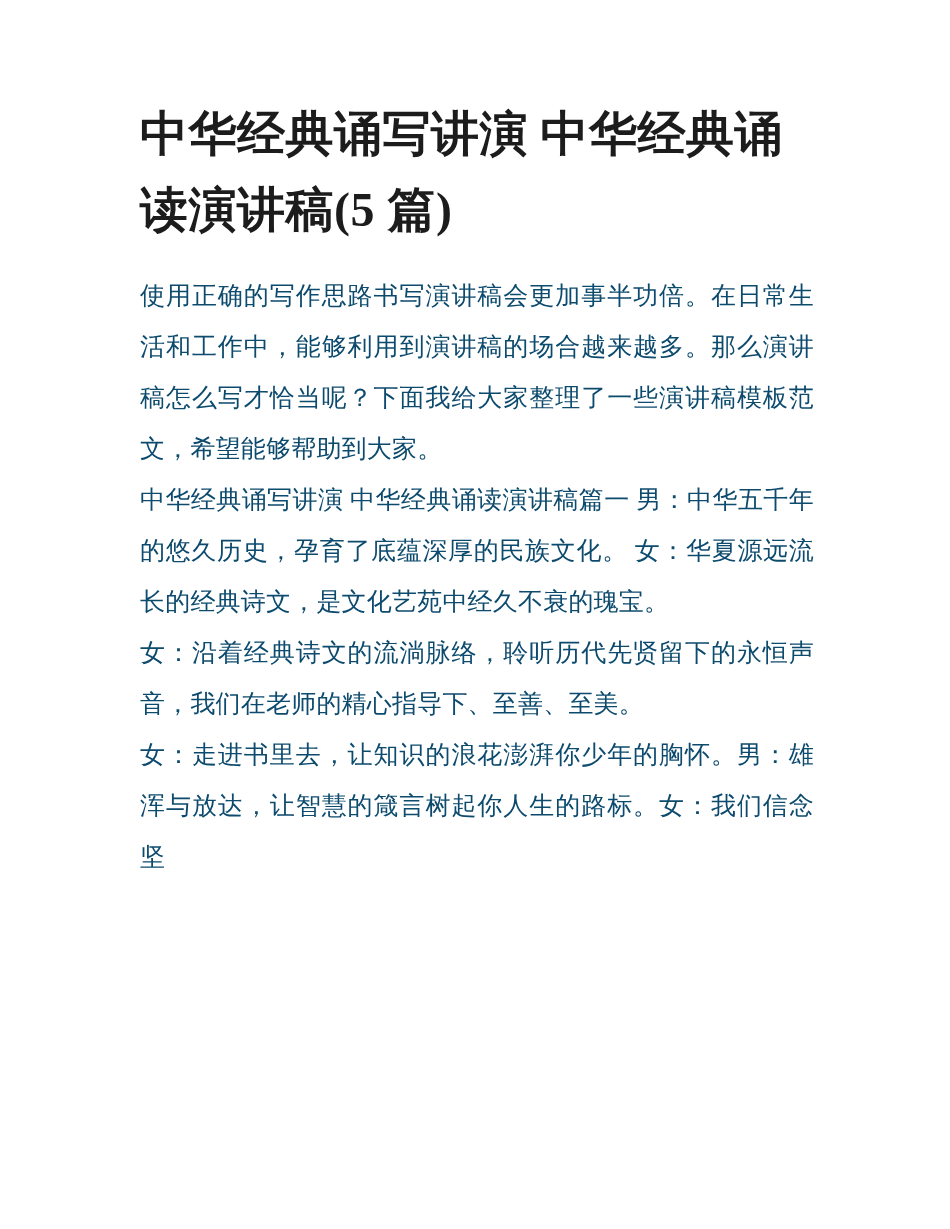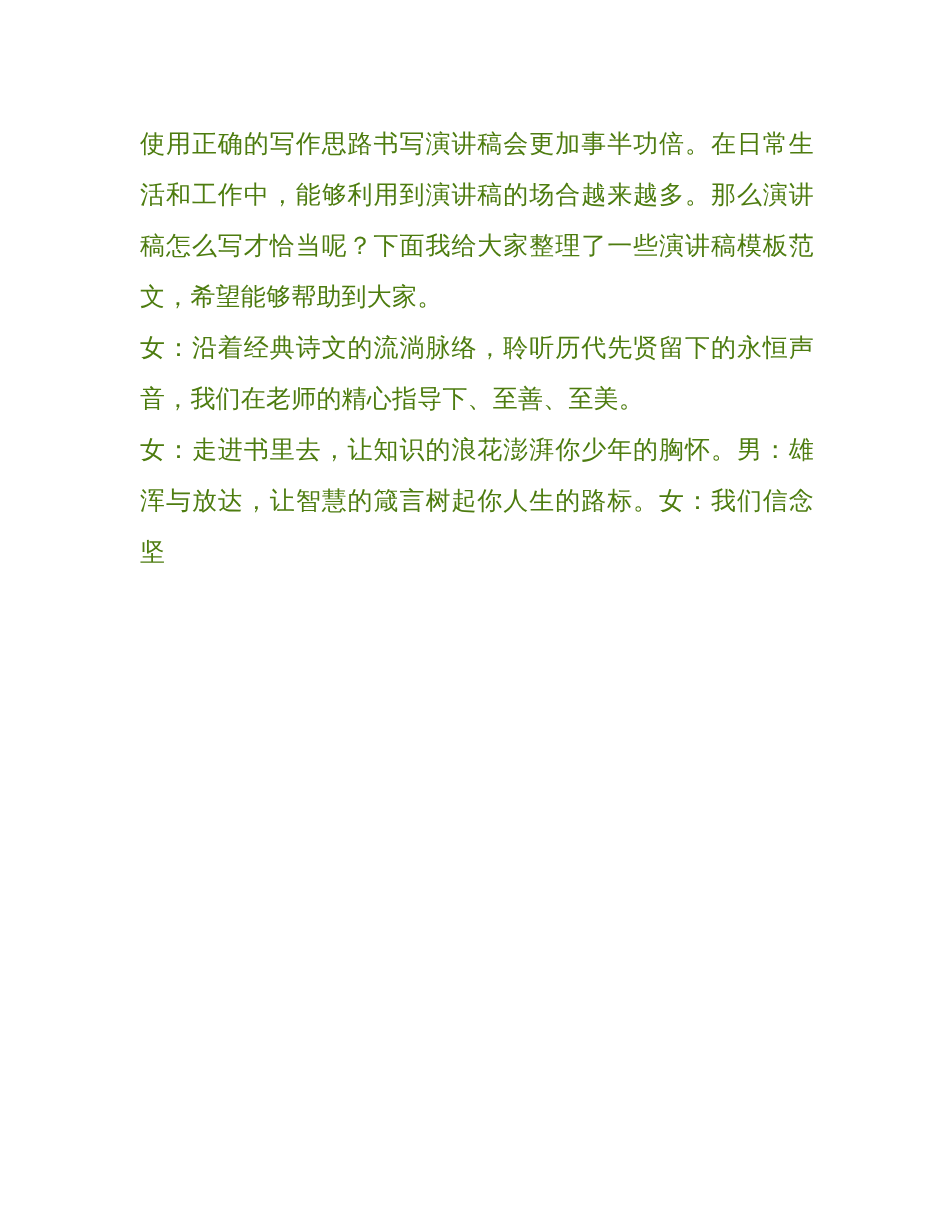--- a/index.html
+++ b/index.html
@@ -33,30 +33,32 @@
   }
   .doc-body {
     margin-top: 22px;
     width: 674px;
   }
   .doc-body p {
     margin: 0;
     padding: 0;
     font-size: 25px;
     line-height: 51px;
-    color: #4d7c0f;
+    color: #0c4a6e;
     text-align: justify;
     text-justify: inter-character;
     letter-spacing: 0.2px;
     word-break: break-all;
   }
 </style>
 </head>
 <body>
 
 <div class="page">
+  <h1 class="doc-title">中华经典诵写讲演 中华经典诵读演讲稿(5 篇)</h1>
 
   <div class="doc-body">
     <p>使用正确的写作思路书写演讲稿会更加事半功倍。在日常生活和工作中，能够利用到演讲稿的场合越来越多。那么演讲稿怎么写才恰当呢？下面我给大家整理了一些演讲稿模板范文，希望能够帮助到大家。</p>
+    <p>中华经典诵写讲演 中华经典诵读演讲稿篇一 男：中华五千年的悠久历史，孕育了底蕴深厚的民族文化。 女：华夏源远流长的经典诗文，是文化艺苑中经久不衰的瑰宝。</p>
     <p>女：沿着经典诗文的流淌脉络，聆听历代先贤留下的永恒声音，我们在老师的精心指导下、至善、至美。</p>
     <p>女：走进书里去，让知识的浪花澎湃你少年的胸怀。男：雄浑与放达，让智慧的箴言树起你人生的路标。女：我们信念坚</p>
   </div>
 </div>
 
 </body></html>

